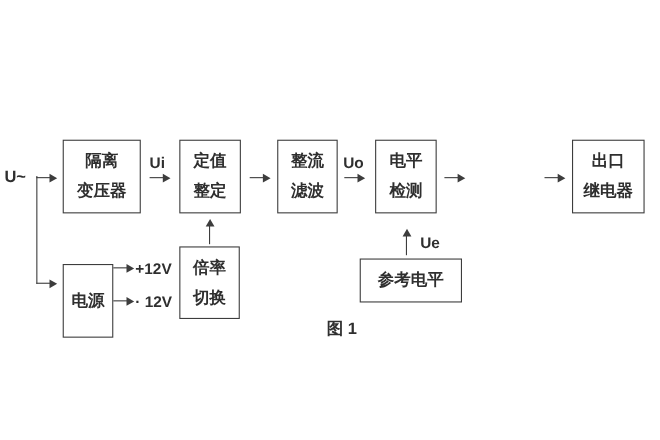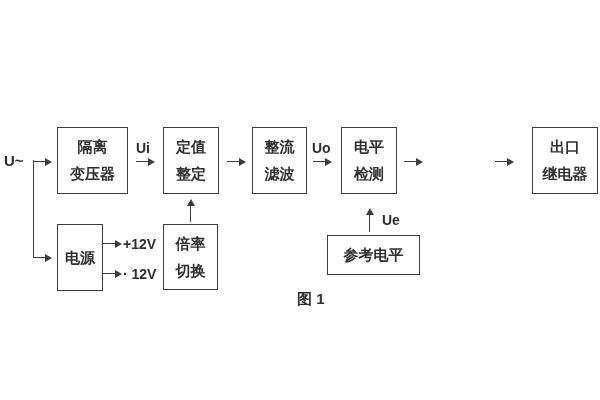--- a/index.html
+++ b/index.html
@@ -97,26 +97,26 @@
     <span>整流</span>
     <span>滤波</span>
   </div>
 
   <div class="node" style="left:341px; top:127px; width:56px; height:67px;text-align:center;">
     <span>电平</span>
     <span>检测</span>
   </div>
 
 
-  <div class="node" style="left:520px; top:127px; width:66px; height:67px;margin-left:12px;">
+  <div class="node" style="left:520px; top:127px; width:66px; height:67px;">
     <span>出口</span>
     <span>继电器</span>
   </div>
 
-  <div class="node" style="left:57px; top:224px; width:46px; height:67px;">
+  <div class="node" style="left:57px; top:240px; width:46px; height:67px;">
     <span>电源</span>
   </div>
 
   <div class="node" style="left:163px; top:224px; width:55px; height:66px;align-items:center;">
     <span>倍率</span>
     <span>切换</span>
   </div>
 
   <div class="node" style="left:327px; top:235px; width:93px; height:40px; flex-direction:row;">
     <span>参考电平</span>

